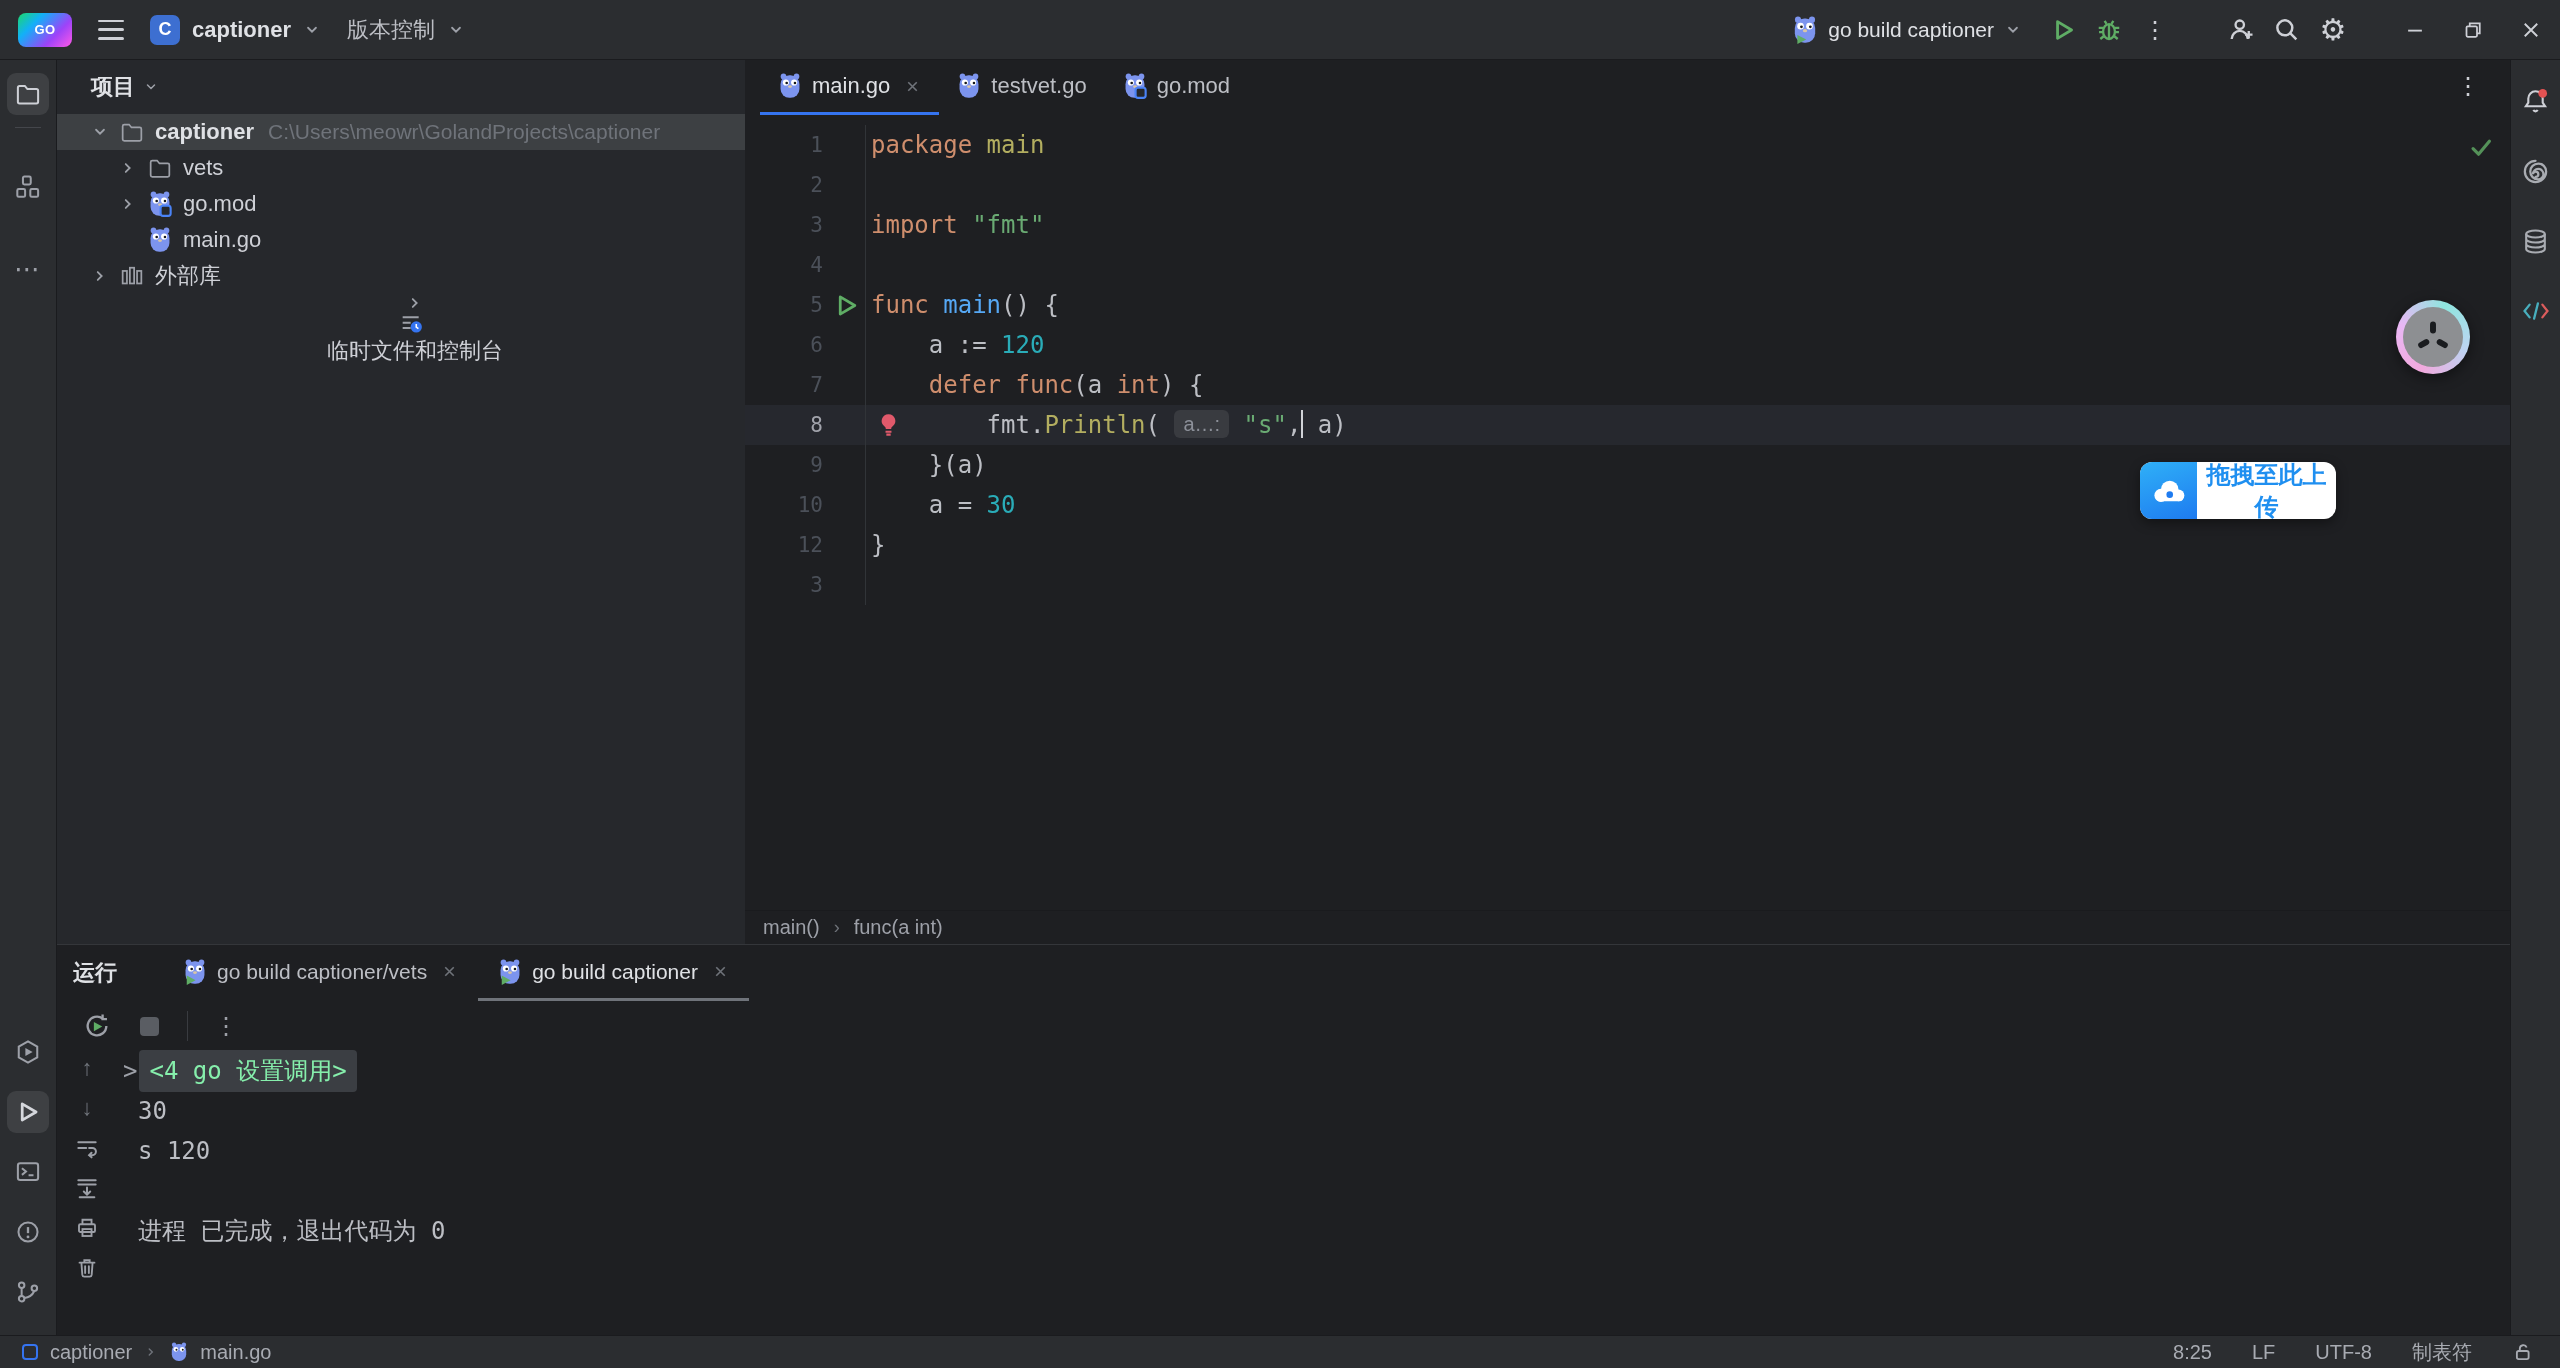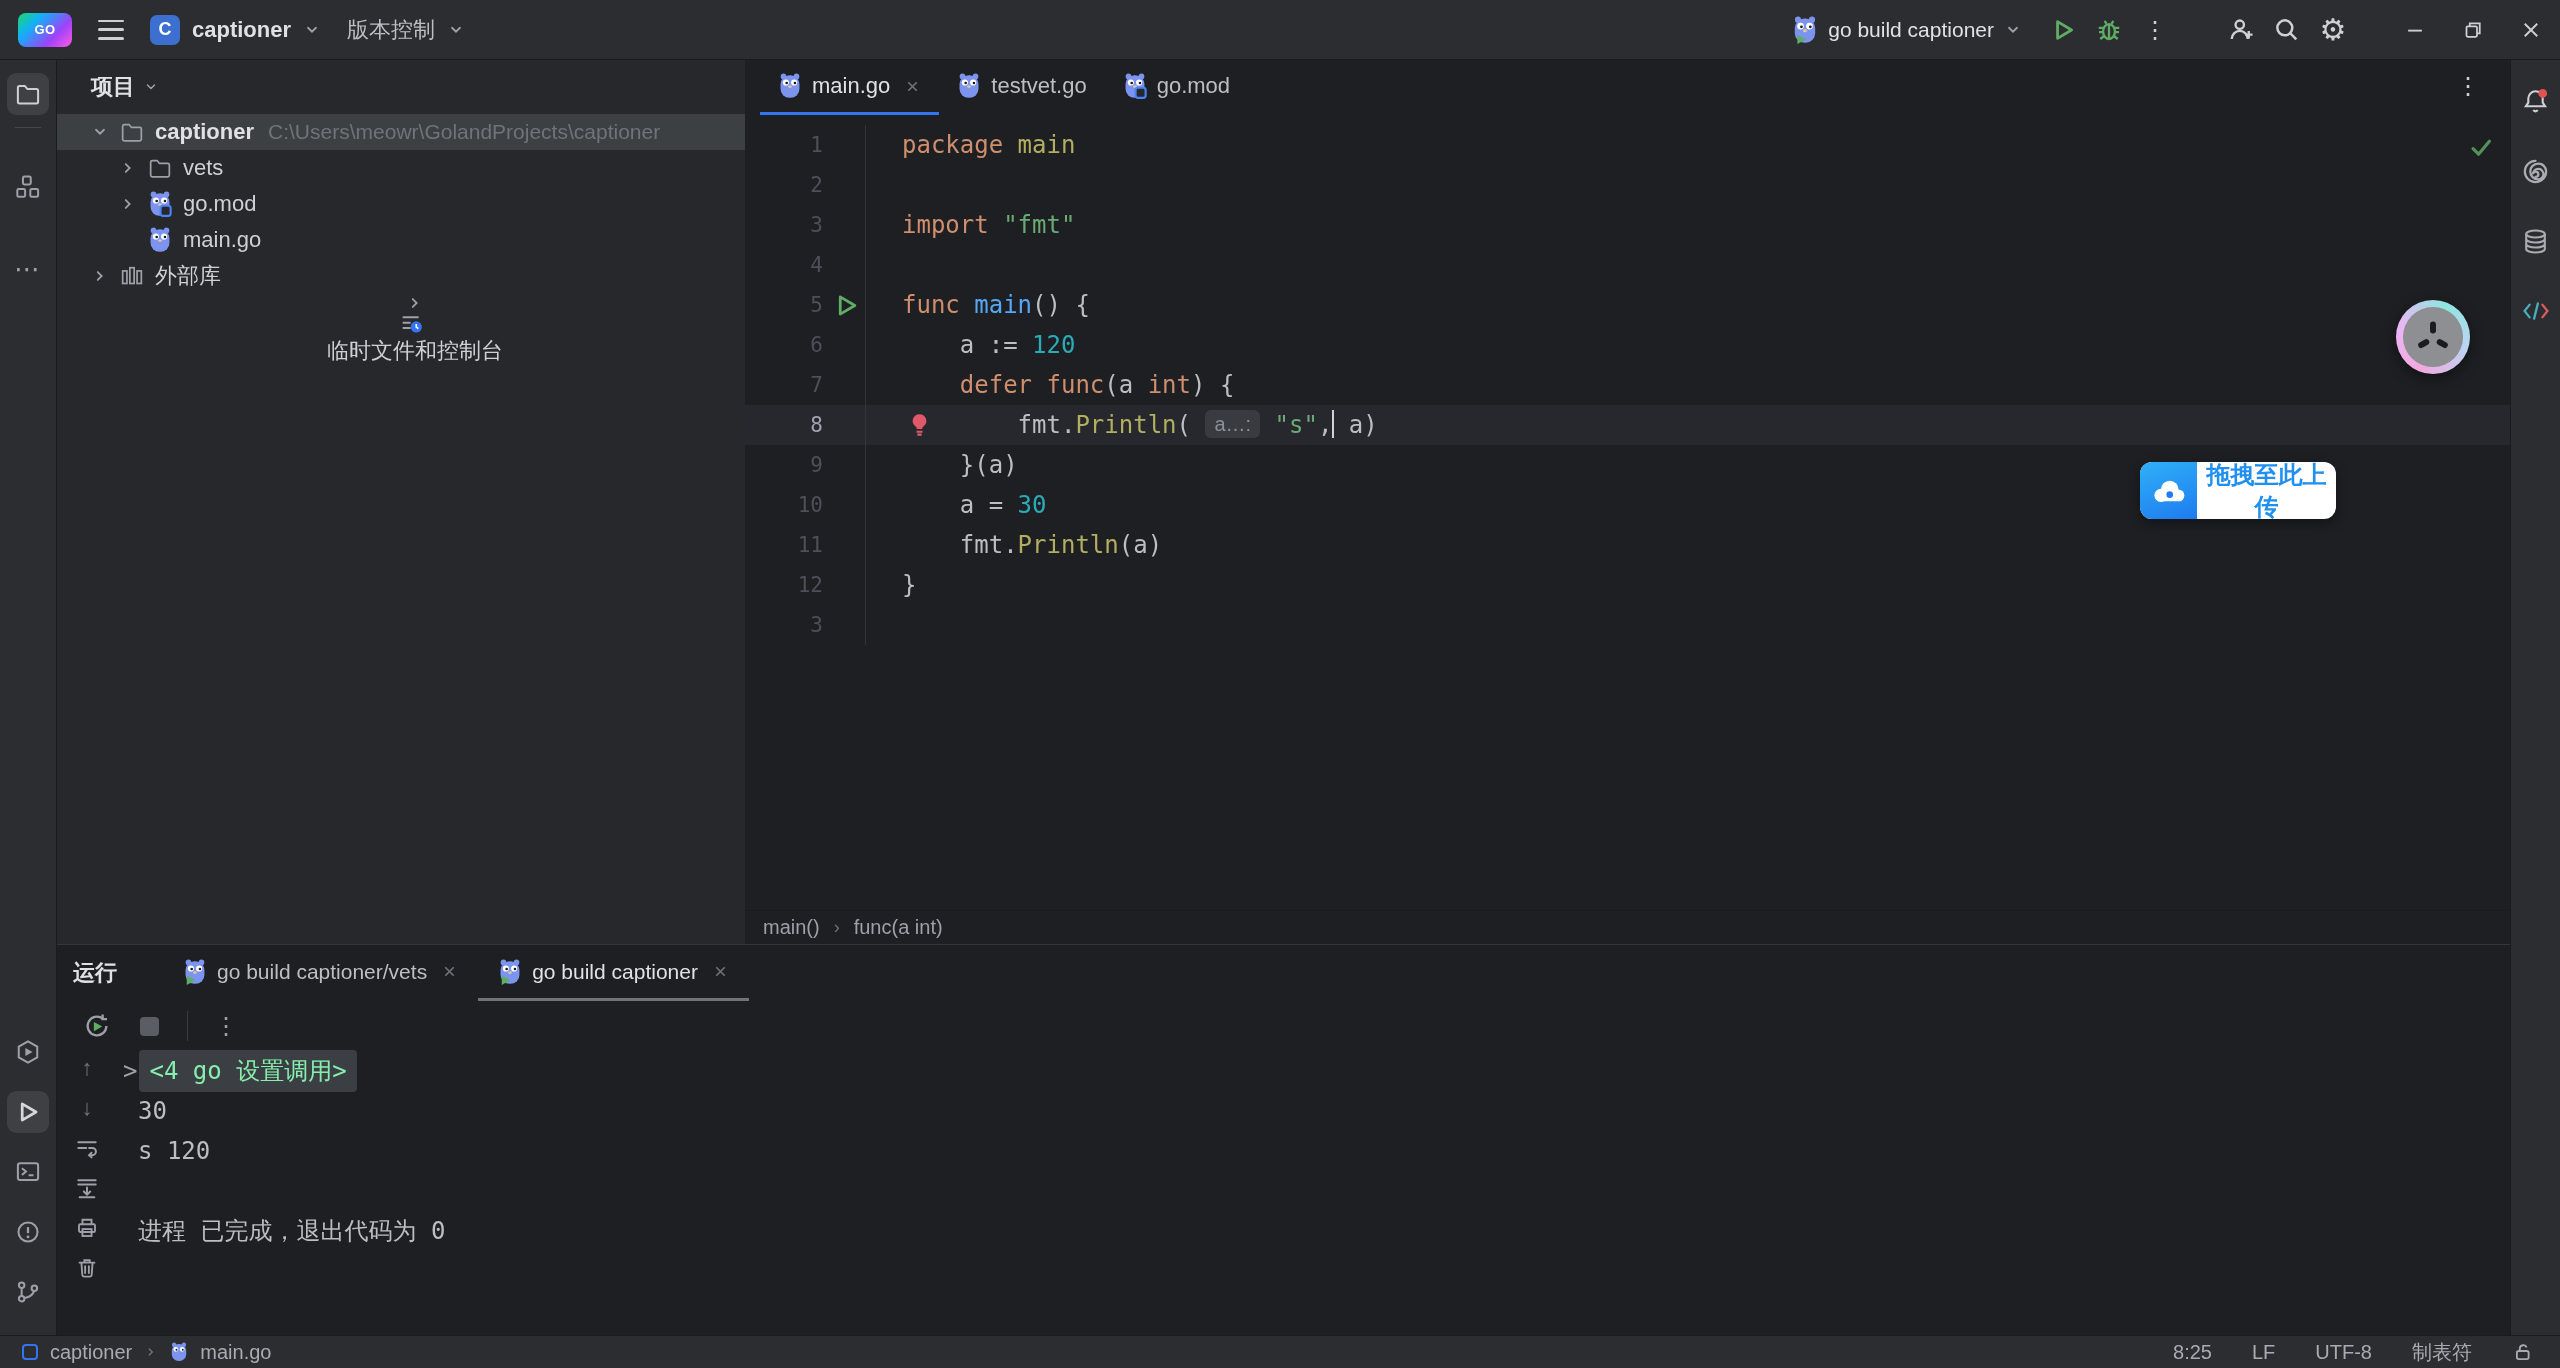--- a/index.html
+++ b/index.html
@@ -62,21 +62,21 @@
   #tab-kebab { position:absolute; right:30px; top:14px; }
   #editor-body { position:relative; height:795px; overflow:hidden; }
   #code-lines { padding-top:10px; }
   .code-row { display:flex; height:40px; position:relative; }
   .code-row.current { background:#26282E; }
   .ln { width:121px; flex-shrink:0; position:relative; border-right:1px solid #313438;
     font-family:"DejaVu Sans Mono",monospace; font-size:21px; color:#4B5059;
     text-align:right; padding-right:42px; line-height:40px; }
   .code-row.current .ln { color:#A1A3AB; }
   .ln .gut-ico { position:absolute; right:4px; top:8px; width:30px; height:24px; display:flex; justify-content:center; cursor:pointer; }
-  .code-text { position:relative; flex:1;margin-left:31px; }
+  .code-text { position:relative; flex:1; }
   .code-text pre { margin:0; padding-left:5px; font-family:"DejaVu Sans Mono",monospace;
     font-size:24px; line-height:40px; color:#BCBEC4; }
   .tok-kw{color:#CF8E6D}.tok-str{color:#6AAB73}.tok-num{color:#2AACB8}
   .tok-fn{color:#56A8F5}.tok-call{color:#B3AE60}.tok-pl{color:#BCBEC4}
   .hint { display:inline-block; background:#393B40; color:#8C9099; border-radius:6px;
     padding:0 9px; font-size:20px; line-height:28px; vertical-align:2px;
     font-family:"Liberation Sans",sans-serif; }
   .caret { display:inline-block; width:2px; height:28px; background:#D0D2D7; vertical-align:-5px; }
   .bulb { position:absolute; left:10px; top:7px; cursor:pointer; }
   #inspect-ok { position:absolute; right:16px; top:20px; cursor:pointer; }
@@ -519,26 +519,20 @@
           <div class="code-row">
             <span class="ln">9</span>
             <div class="code-text">
               <pre><span class="tok-pl">    }(a)</span></pre>
             </div>
           </div>
           <div class="code-row">
             <span class="ln">10</span>
             <div class="code-text">
               <pre><span class="tok-pl">    a = </span><span class="tok-num">30</span></pre>
-            </div>
-          </div>
-          <div class="code-row">
-            <span class="ln">11</span>
-            <div class="code-text">
-              <pre><span class="tok-pl">    fmt.</span><span class="tok-call">Println</span><span class="tok-pl">(a)</span></pre>
             </div>
           </div>
           <div class="code-row">
             <span class="ln">12</span>
             <div class="code-text">
               <pre><span class="tok-pl">}</span></pre>
             </div>
           </div>
           <div class="code-row">
             <span class="ln">3</span>

